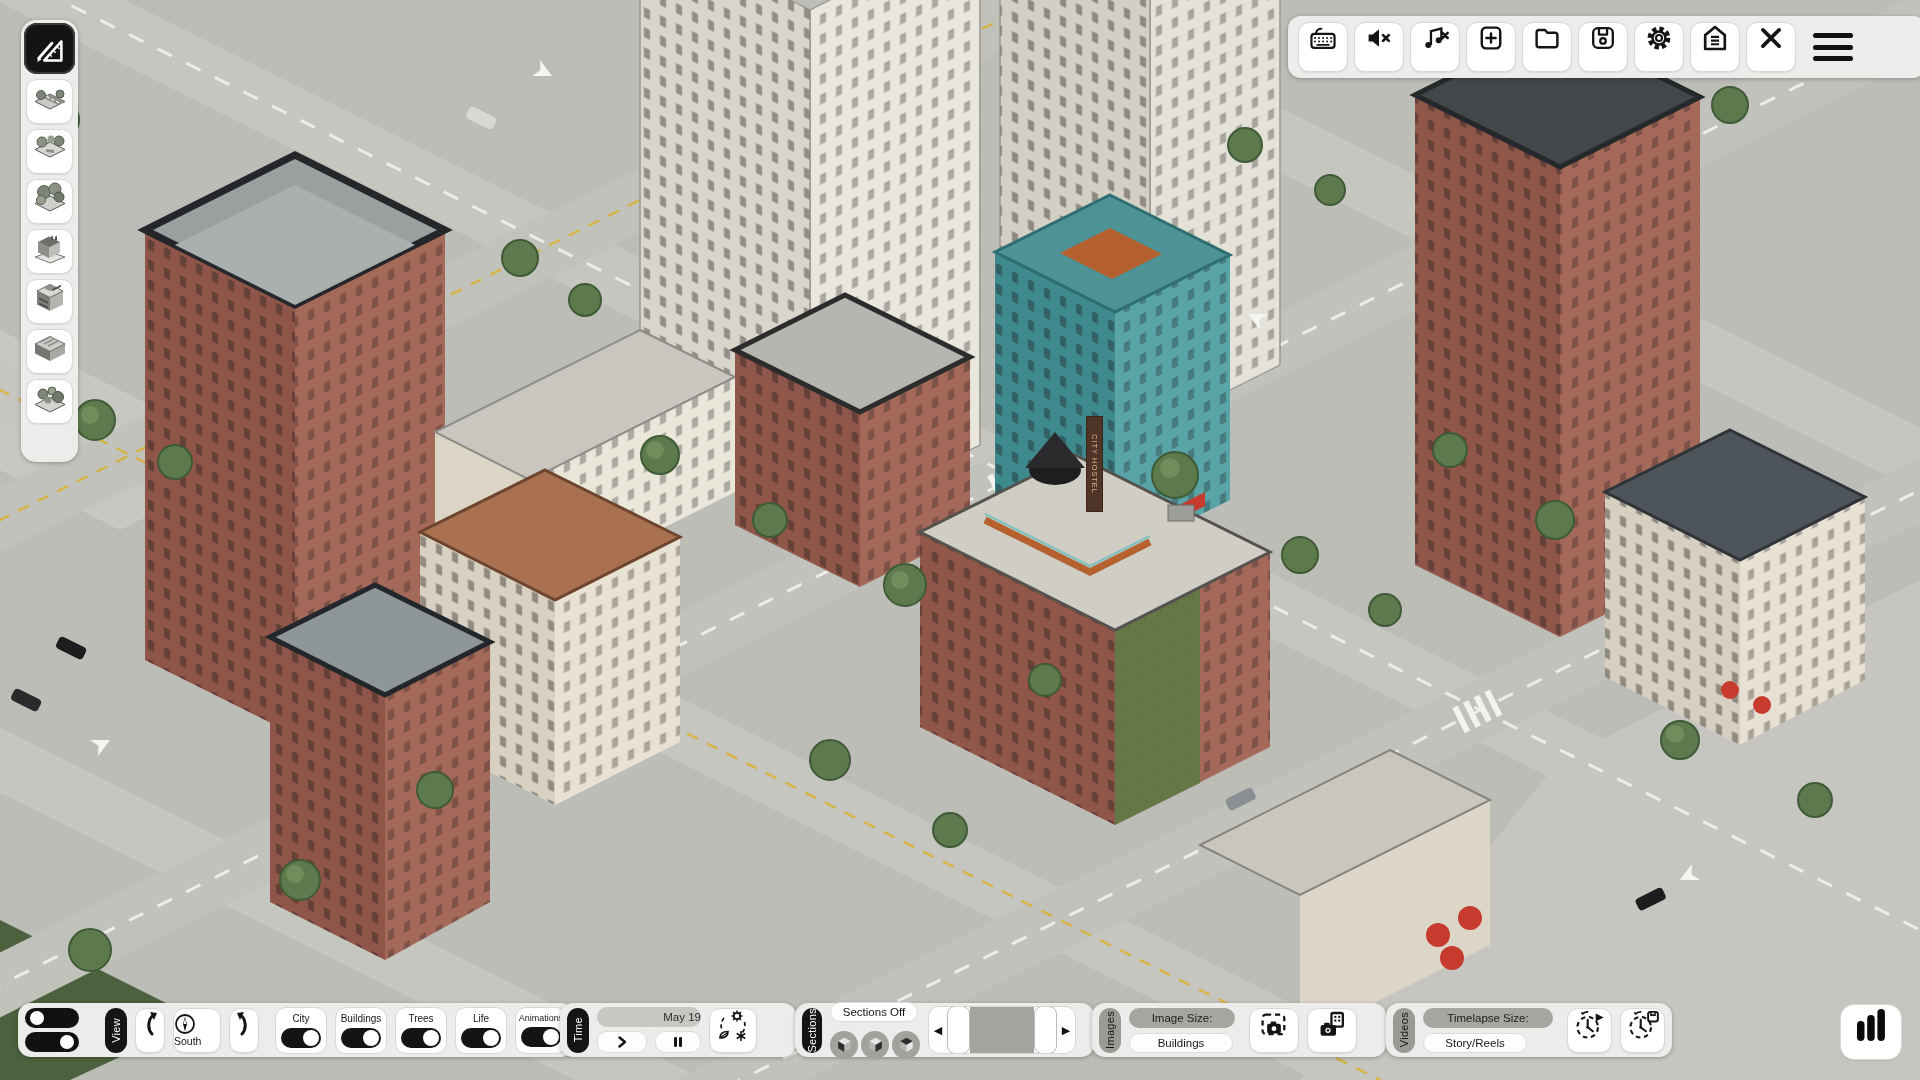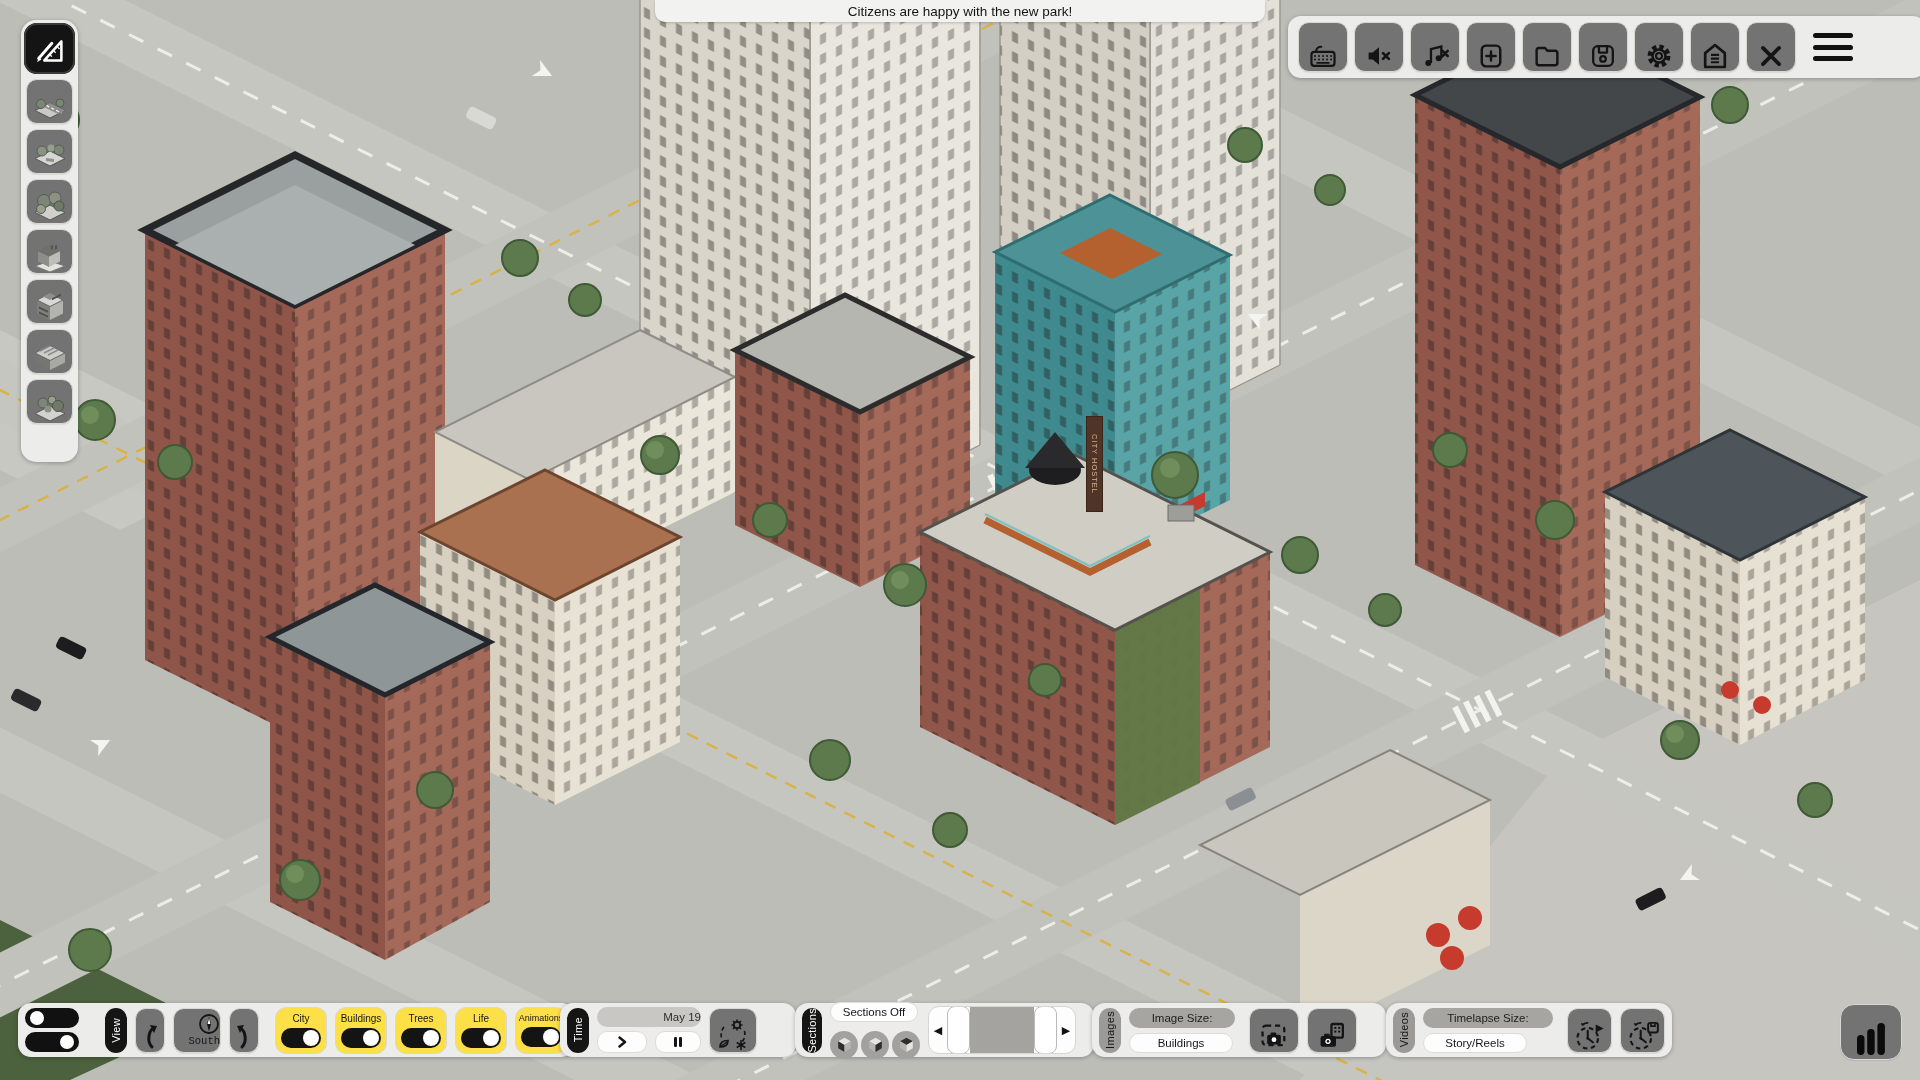--- a/index.html
+++ b/index.html
@@ -2,23 +2,23 @@
 <html><head>
 <meta charset="utf-8">
 <style>
   html,body{margin:0;padding:0;background:#888;}
   #stage{position:relative;width:1920px;height:1080px;overflow:hidden;
     font-family:"Liberation Sans",sans-serif;background:#bfbfbb;}
   svg{display:block}
   
   .panel{position:absolute;background:#ececea;border-radius:13px;
     box-shadow:0 1px 4px rgba(0,0,0,.28);display:flex;align-items:center;}
-  .btn{background:#737373;border:1px solid #d8d8d5;border-radius:11px;
-    display:flex;align-items:flex-end;justify-content:center;box-sizing:border-box;
-    box-shadow:0 1px 1px rgba(0,0,0,.08);cursor:pointer;font-family:Liberation Mono, monospace;}
+  .btn{background:#ffffff;border:1px solid #d8d8d5;border-radius:11px;
+    display:flex;align-items:flex-start;justify-content:center;box-sizing:border-box;
+    box-shadow:0 1px 1px rgba(0,0,0,.08);cursor:pointer;}
   .vpill{width:22px;height:45px;border-radius:11px;display:flex;align-items:center;
     justify-content:center;flex:0 0 auto;}
   .vpill span{writing-mode:vertical-rl;transform:rotate(180deg);font-size:11px;
     letter-spacing:.3px;white-space:nowrap;}
   .vpill.black{background:#151515;color:#fff;}
   .vpill.gray{background:#9b9a97;color:#161616;}
   .hpill{border-radius:10px;font-size:11.5px;display:flex;align-items:center;
     justify-content:center;box-sizing:border-box;}
   
   #notify{position:absolute;left:655px;top:0;width:610px;height:22px;
@@ -38,21 +38,21 @@
     display:flex;align-items:center;justify-content:center;flex:0 0 auto;cursor:pointer;
     box-shadow:inset 0 0 0 2px #3a3a3a;}
   #sidebar .btn{width:47px;height:45px;flex:0 0 auto;}
   
   .bbar{top:1003px;height:54px;padding:0 7px;gap:8px;}
   .tgl-icon{width:56px;height:44px;display:flex;flex-direction:column;gap:4px;
     justify-content:center;cursor:pointer;}
   .tgl-icon .p{position:relative;width:54px;height:20px;background:#111;border-radius:10px;}
   .tgl-icon .p i{position:absolute;top:3px;width:14px;height:14px;border-radius:50%;background:#fff;}
   .tgl-icon .p.knob-l i{left:5px}.tgl-icon .p.knob-r i{right:5px}
-  .card{background:#fde047;border:1px solid #d8d8d5;border-radius:11px;width:50px;height:45px;
+  .card{background:#ffffff;border:1px solid #d8d8d5;border-radius:11px;width:50px;height:45px;
     display:flex;flex-direction:column;align-items:center;justify-content:center;gap:4px;cursor:pointer;}
   .card .lbl{font-size:10px;color:#161616;white-space:nowrap;}
   .switch{position:relative;width:40px;height:20px;background:#141414;border-radius:10px;}
   .switch i{position:absolute;top:2px;right:2px;width:16px;height:16px;border-radius:50%;background:#fff;}
   .col{display:flex;flex-direction:column;justify-content:center;gap:4px;}
   .row{display:flex;gap:8px;}
   .inset{background:#c9c7c3;color:#2e2e2e;justify-content:flex-end;}
   .graylabel{background:#a7a5a2;color:#1d1d1d;}
   .white{background:#fdfdfd;border:1px solid #dcdcd9;color:#161616;}
   
@@ -294,23 +294,20 @@
     <g fill="#f4f4f1">
       <polygon points="0,0 18,9 0,18 5,9" transform="translate(540,60) rotate(26.565)"></polygon>
       <polygon points="0,0 18,9 0,18 5,9" transform="translate(1260,330) rotate(-153.435)"></polygon>
       <polygon points="0,0 18,9 0,18 5,9" transform="translate(90,740) rotate(-26.565)"></polygon>
       <polygon points="0,0 18,9 0,18 5,9" transform="translate(1700,880) rotate(153.435)"></polygon>
     </g>
   </svg>
 
   <div id="hostel-sign">CITY HOSTEL</div>
 
-  <div id="notify">
-    <span>Citizens are happy with the new park!</span>
-  </div>
 
   <div id="toolbar" class="panel">
     <div class="btn">
       <svg class="icon" width="30" height="30" viewBox="0 0 26 26" fill="none" stroke="#141414" stroke-width="1.9" stroke-linecap="round">
         <path d="M7 9c0-3 2.5-4 4.5-4"></path>
           <rect x="3" y="9.5" width="20" height="12" rx="2.4"></rect>
         <g stroke-width="1.6">
             <path d="M6 13h.1M9.5 13h.1M13 13h.1M16.5 13h.1M20 13h.1M6 16h.1M9.5 16h.1M13 16h.1M16.5 16h.1M20 16h.1M8 19h10"></path>
           </g>
       </svg>

